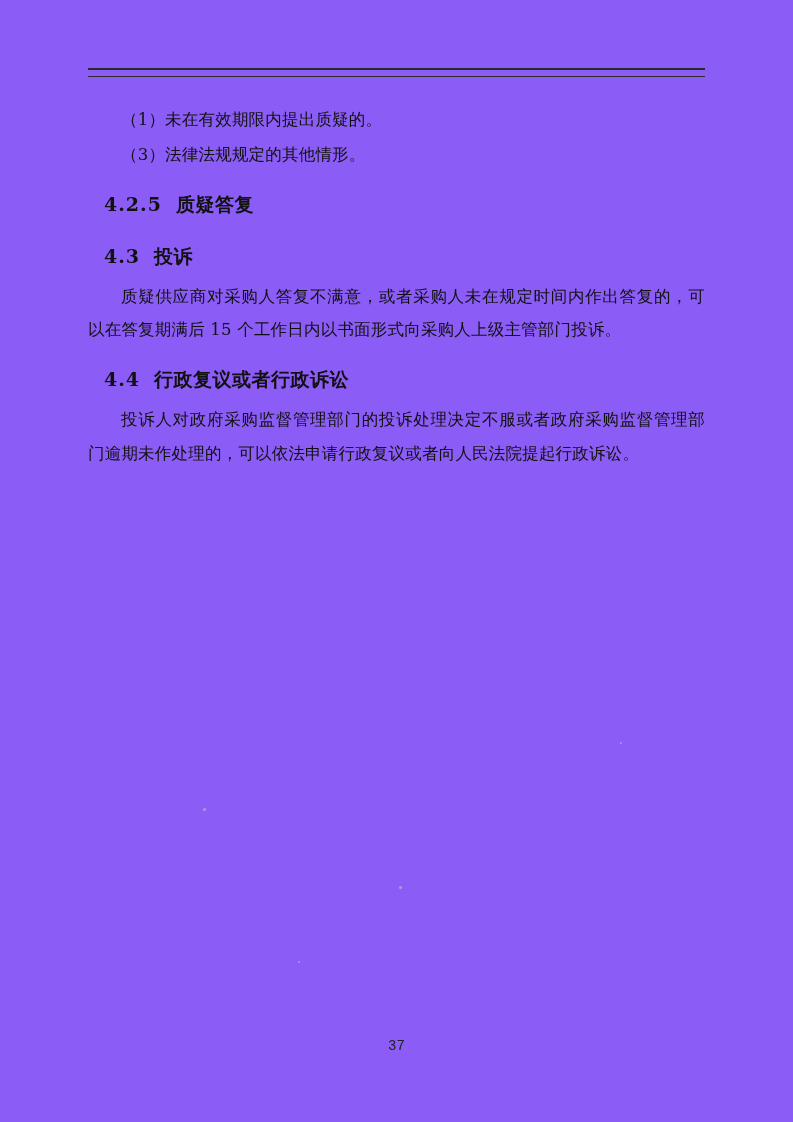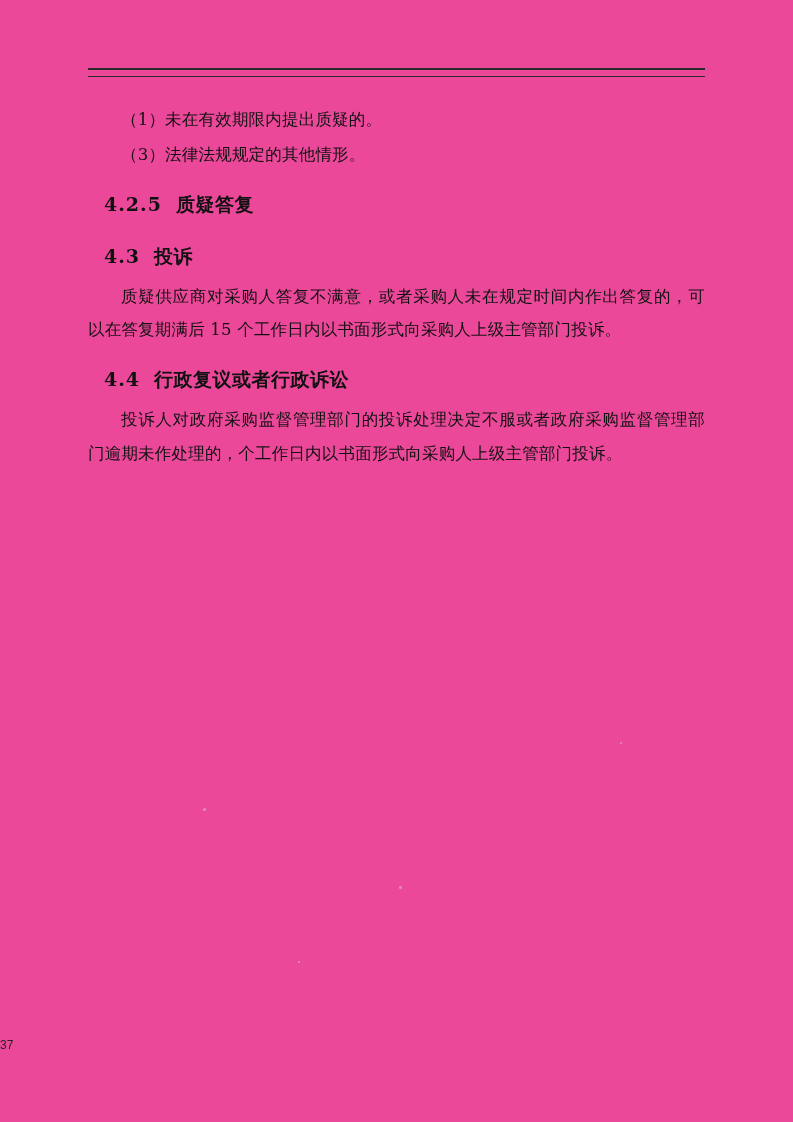--- a/index.html
+++ b/index.html
@@ -8,21 +8,21 @@
     background: #ffffff;
   }
   body {
     font-family: "DejaVu Serif", "Liberation Serif", serif;
     color: #1a1a1a;
   }
   .page {
     position: relative;
     width: 793px;
     height: 1122px;
-    background: #ec4899;
+    background: #8b5cf6;
     overflow: hidden;
   }
   .page-inner {
     position: absolute;
     left: 88px;
     top: 68px;
     width: 617px;
   }
   .header-rule {
     width: 100%;
@@ -60,24 +60,24 @@
     width: 14px;
   }
   .heading-l2 {
     text-indent: 16px;
   }
   .footer {
     position: absolute;
     left: 0;
     top: 1038px;
     width: 793px;
-    text-align: left;
-    font-size: 12px;
+    text-align: center;
+    font-size: 14px;
     color: #222;
-    font-family: Liberation Sans, sans-serif;
+    font-family: Liberation Mono, monospace;
   }
   .speck {
     position: absolute;
     background: #cfcfc9;
     border-radius: 50%;
     opacity: 0.55;
   }
 </style>
 </head>
 <body>
@@ -97,20 +97,20 @@
 
       <p class="para">（1）未在有效期限内提出质疑的。</p>
       <p class="para">（3）法律法规规定的其他情形。</p>
 
       <h3 class="heading heading-l2"><span class="num">4.2.5</span><span class="gap"></span><span>质疑答复</span></h3>
 
       <h3 class="heading heading-l2"><span class="num">4.3</span><span class="gap"></span><span>投诉</span></h3>
       <p class="para">质疑供应商对采购人答复不满意，或者采购人未在规定时间内作出答复的，可以在答复期满后 15 个工作日内以书面形式向采购人上级主管部门投诉。</p>
 
       <h3 class="heading heading-l2"><span class="num">4.4</span><span class="gap"></span><span>行政复议或者行政诉讼</span></h3>
-      <p class="para">投诉人对政府采购监督管理部门的投诉处理决定不服或者政府采购监督管理部门逾期未作处理的，个工作日内以书面形式向采购人上级主管部门投诉。</p>
+      <p class="para">投诉人对政府采购监督管理部门的投诉处理决定不服或者政府采购监督管理部门逾期未作处理的，可以依法申请行政复议或者向人民法院提起行政诉讼。</p>
 
     </div>
   </div>
 
   <div class="footer">37</div>
 
 </div>
 
 </body></html>

